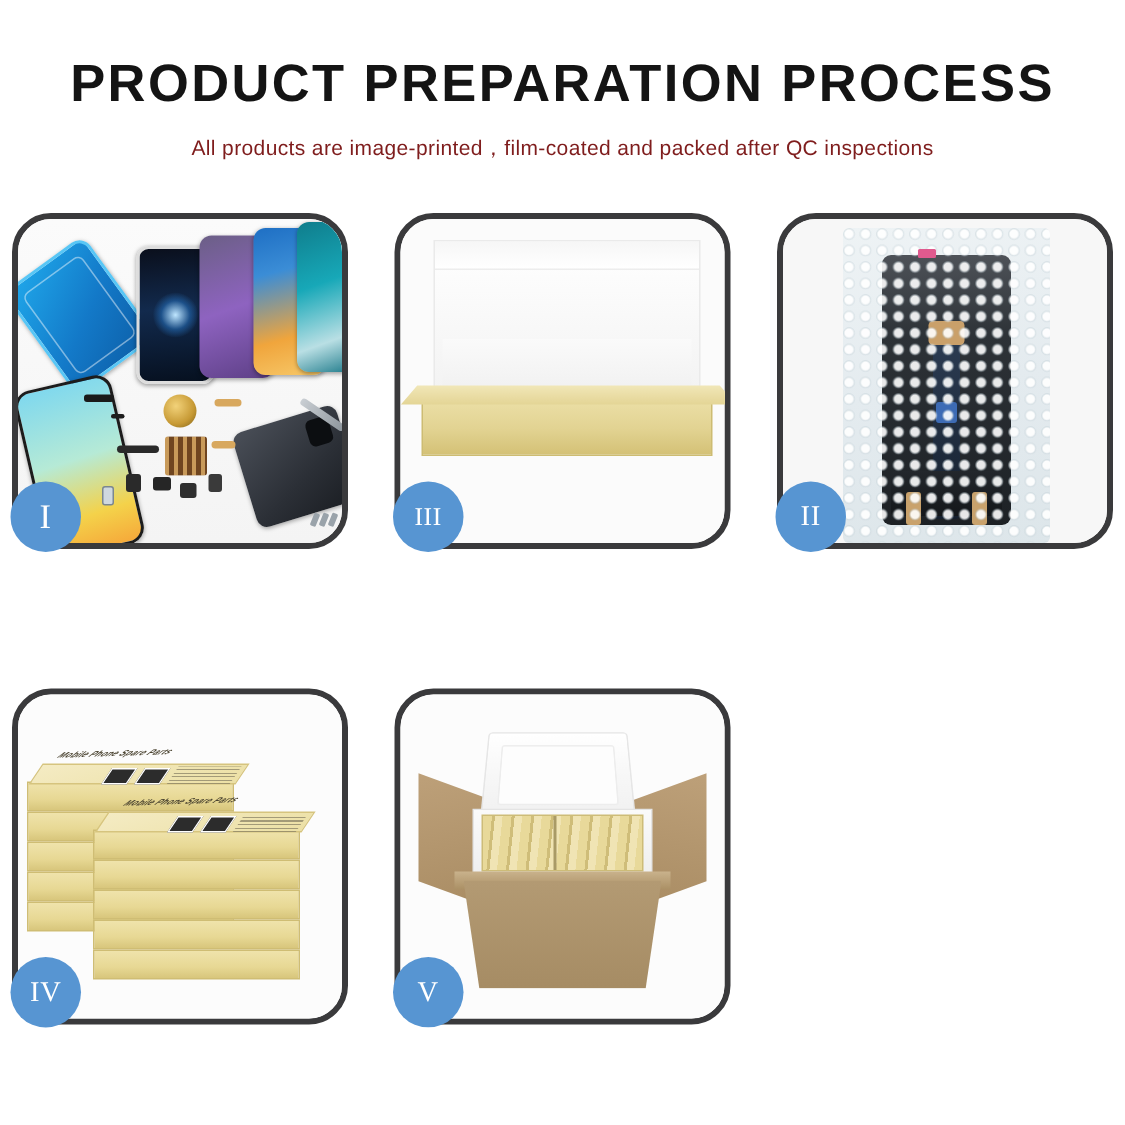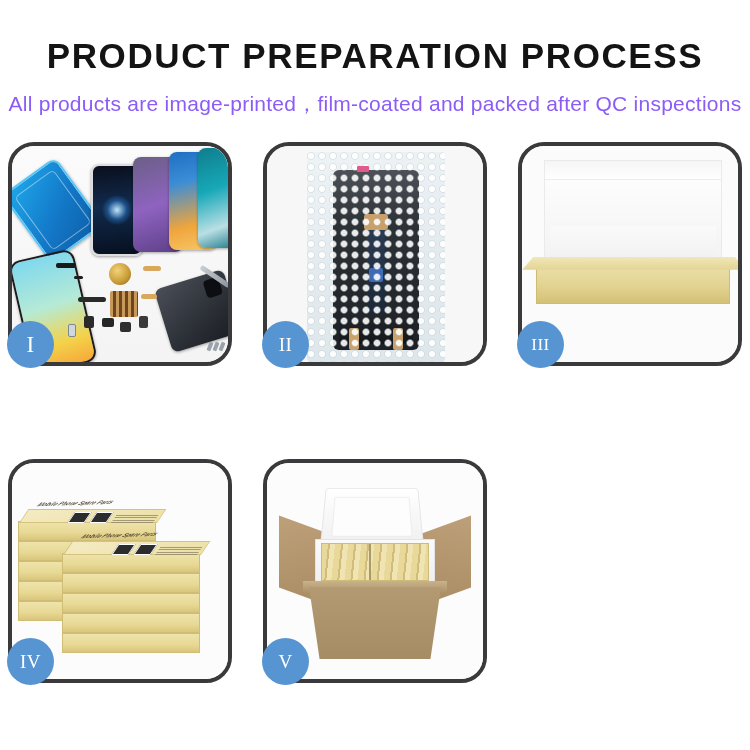--- a/index.html
+++ b/index.html
@@ -15,21 +15,21 @@
   
   .header { position:absolute; left:0; top:0; width:750px; text-align:center; }
   .title {
     font-family:"Liberation Sans", sans-serif;
     font-size:35px; font-weight:700; color:#141414;
     letter-spacing:1.6px; line-height:1;
     margin-top:38px; white-space:nowrap;
   }
   .subtitle {
     font-family:"Liberation Sans", sans-serif;
-    font-size:21px; font-weight:400; color:#8b5cf6;
+    font-size:14px; font-weight:400; color:#7f1d1d;
     letter-spacing:0.25px; margin-top:17px; white-space:nowrap;
   }
 
   
   .grid {
     position:absolute; left:8px; top:142px;
     width:734px; height:556px;
     display:grid;
     grid-template-columns:repeat(3, 224px);
     grid-template-rows:repeat(2, 224px);
@@ -388,40 +388,40 @@
         <div class="screws">
           <i style="left:0;"></i>
             <i style="left:6px;"></i>
             <i style="left:12px;"></i>
         </div>
       </div>
       <div class="badge">I</div>
     </div>
 
     <div class="panel">
+      <div class="panel-inner p3">
+        <div class="lid-white"></div>
+        <div class="foam3"></div>
+        <div class="bubble-inner3"></div>
+        <div class="tray-yellow"></div>
+      </div>
+      <div class="badge xwide">III</div>
+    </div>
+
+    <div class="panel">
       <div class="panel-inner p2">
         <div class="bubble-bag">
           <div class="lcd-in">
             <div class="lcd-flex"></div>
             <div class="lcd-bot"></div>
           </div>
           <div class="pink-tag"></div>
         </div>
       </div>
       <div class="badge wide">II</div>
-    </div>
-
-    <div class="panel">
-      <div class="panel-inner p3">
-        <div class="lid-white"></div>
-        <div class="foam3"></div>
-        <div class="bubble-inner3"></div>
-        <div class="tray-yellow"></div>
-      </div>
-      <div class="badge xwide">III</div>
     </div>
 
     <div class="panel">
       <div class="panel-inner p4">
         <div class="stack">
 
           <div class="ybox" style="left:0px; top:36px;">
             <div class="ytop">
               <span class="ylabel">Mobile Phone Spare Parts</span>
             </div>

